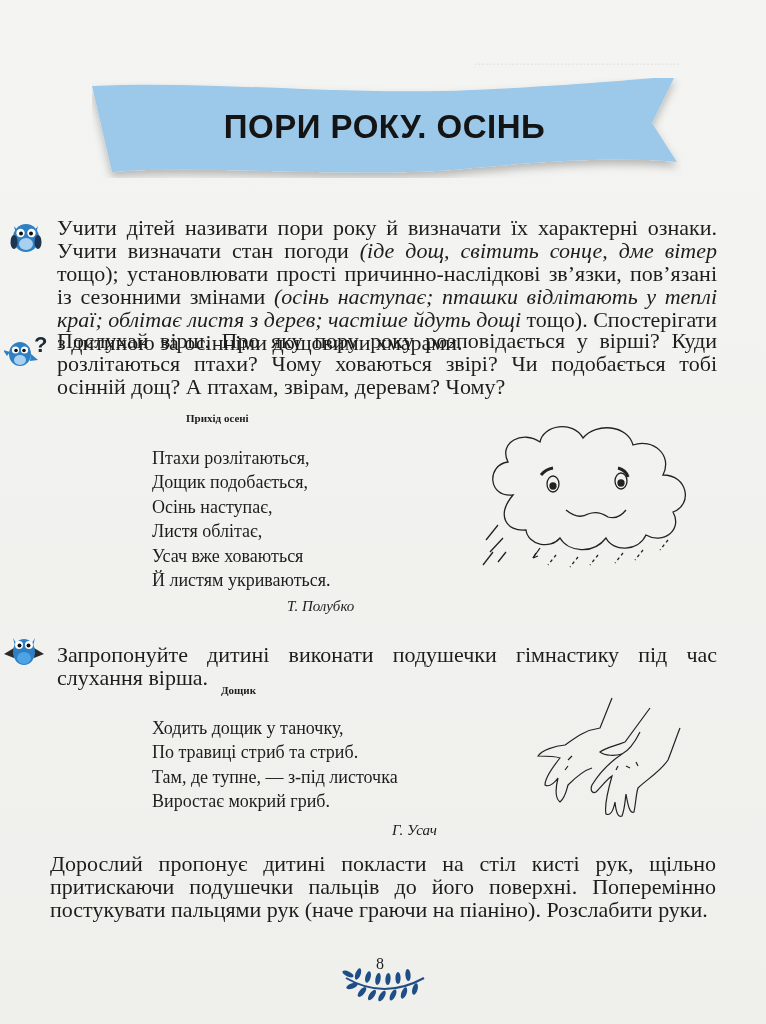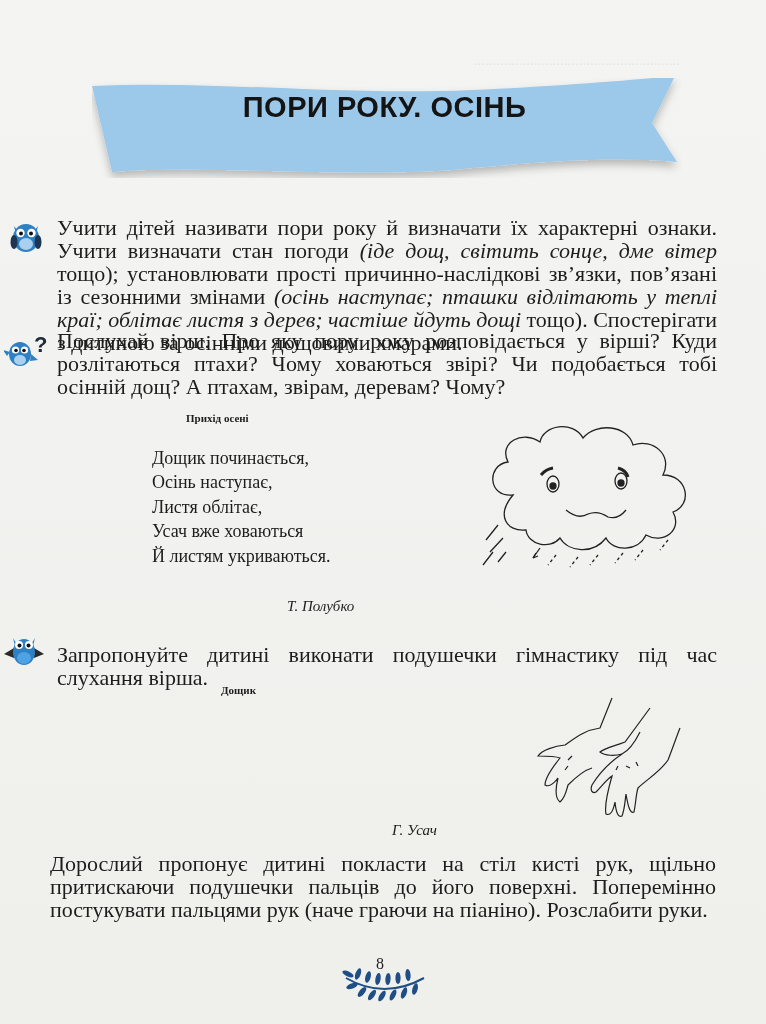--- a/index.html
+++ b/index.html
@@ -18,23 +18,23 @@
     .ghost {
       position: absolute; color: rgba(120,120,120,0.12);
       font-size: 15px; white-space: nowrap; transform: scaleX(-1);
     }
     
     .ribbon {
       position: absolute; left: 92px; top: 78px; width: 585px; height: 95px;
     }
     .ribbon svg { position: absolute; left: 0; top: 0; }
     .ribbon-title {
-      position: absolute; left: 0; top: 13px; width: 585px; text-align: center;
+      position: absolute; left: 0; top: 30px; width: 585px; text-align: center;
       font-family: "Liberation Sans", "DejaVu Sans", sans-serif;
-      font-weight: bold; font-size: 29px; letter-spacing: 0.5px; color: #141414;
+      font-weight: bold; font-size: 33px; letter-spacing: 0.5px; color: #141414;
     }
     .owl {
       position: absolute; width: 36px; height: 36px;
     }
     .para {
       position: absolute; left: 57px; width: 660px;
       font-size: 22px; line-height: 23px; text-align: justify;
       font-family: "Liberation Serif", serif;
     }
     .para i { font-style: italic; }
@@ -98,21 +98,22 @@
       <ellipse cx="16" cy="30" rx="6" ry="5" fill="#a9d1ef"></ellipse>
       <path d="M3,26 L-1,20 L6,22 Z" fill="#2f7fc4"></path>
       <path d="M27,24 L34,30 L26,31 Z" fill="#2f7fc4"></path>
       <text x="30" y="22" font-family="Liberation Sans, sans-serif" font-size="22" font-weight="bold" fill="#1d2a38">?</text>
     </svg>
   </div>
   <div class="para" style="top:329px;">Послухай вірш. Про яку пору року розповідається у вірші? Куди розлітаються птахи? Чому ховаються звірі? Чи подобається тобі осінній дощ? А птахам, звірам, деревам? Чому?</div>
 
   <div class="poem-title" style="left:186px; top:412px;">Прихід осені</div>
   <div class="poem-block" style="left:152px; top:446px;">
-    <div class="poem-line">Дощик починається,</div>
+    <div class="poem-line">Птахи розлітаються,</div>
+    <div class="poem-line">Дощик подобається,</div>
     <div class="poem-line">Осінь наступає,</div>
     <div class="poem-line">Листя облітає,</div>
     <div class="poem-line">Усач вже ховаються</div>
     <div class="poem-line">Й листям укриваються.</div>
   </div>
   <div class="author" style="left:287px; top:598px;">Т. Полубко</div>
 
   <div class="illustration" style="left:478px; top:420px;">
     <svg width="230" height="150" viewBox="0 0 230 150" fill="none" stroke="#222" stroke-width="1.3">
       <path d="M35,75 C10,78 8,45 30,42 C20,22 45,10 62,22 C65,5 95,0 105,18 C118,2 150,5 155,25 C175,18 195,35 185,55 C210,55 215,85 195,92 C205,110 185,125 168,115 C160,132 135,132 128,118 C115,135 90,132 82,118 C72,130 50,125 48,110 C28,112 18,95 35,75 Z"></path>
@@ -144,20 +145,26 @@
       <circle cx="17" cy="15" r="4" fill="#fff"></circle>
         <circle cx="27" cy="15" r="4" fill="#fff"></circle>
       <circle cx="17.5" cy="15.5" r="2" fill="#111"></circle>
         <circle cx="26.5" cy="15.5" r="2" fill="#111"></circle>
       <ellipse cx="22" cy="28" rx="7" ry="6" fill="#4da3e3"></ellipse>
     </svg>
   </div>
   <div class="para" style="top:643px;">Запропонуйте дитині виконати подушечки гімнастику під час слухання вірша.</div>
 
   <div class="poem-title" style="left:221px; top:684px;">Дощик</div>
+  <div class="poem-block" style="left:152px; top:716px;">
+    <div class="poem-line">Ходить дощик у таночку,</div>
+    <div class="poem-line">По травиці стриб та стриб.</div>
+    <div class="poem-line">Там, де тупне, — з-під листочка</div>
+    <div class="poem-line">Виростає мокрий гриб.</div>
+  </div>
   <div class="author" style="left:392px; top:822px;">Г. Усач</div>
 
   <div class="illustration" style="left:530px; top:690px;">
     <svg width="190" height="140" viewBox="0 0 190 140" fill="none" stroke="#222" stroke-width="1.2">
       <path d="M82,8 L70,38 C55,40 45,48 35,55 C25,56 12,60 8,66 C20,66 25,66 30,68 C22,78 15,88 15,95 C20,98 25,92 28,88 C25,100 25,108 30,112 C35,108 36,102 38,95 C45,88 55,80 62,78"></path>
       <path d="M38,70 L42,66 M35,80 L38,76"></path>
       <path d="M120,18 L95,52 C85,56 75,58 70,62 C75,66 85,66 92,64"></path>
       <path d="M110,42 C105,52 100,60 92,64 C80,72 70,82 62,95 C60,100 62,104 66,102 C72,96 76,90 82,86 C78,100 74,115 76,124 C80,126 83,122 85,112 C86,122 88,128 92,126 C95,118 95,110 96,104 C98,116 100,124 104,122 C106,112 106,104 108,98 C116,90 130,82 138,70 C142,60 146,48 150,38"></path>
       <path d="M86,80 L88,76 M96,76 L100,78 M106,72 L108,76"></path>
     </svg>

